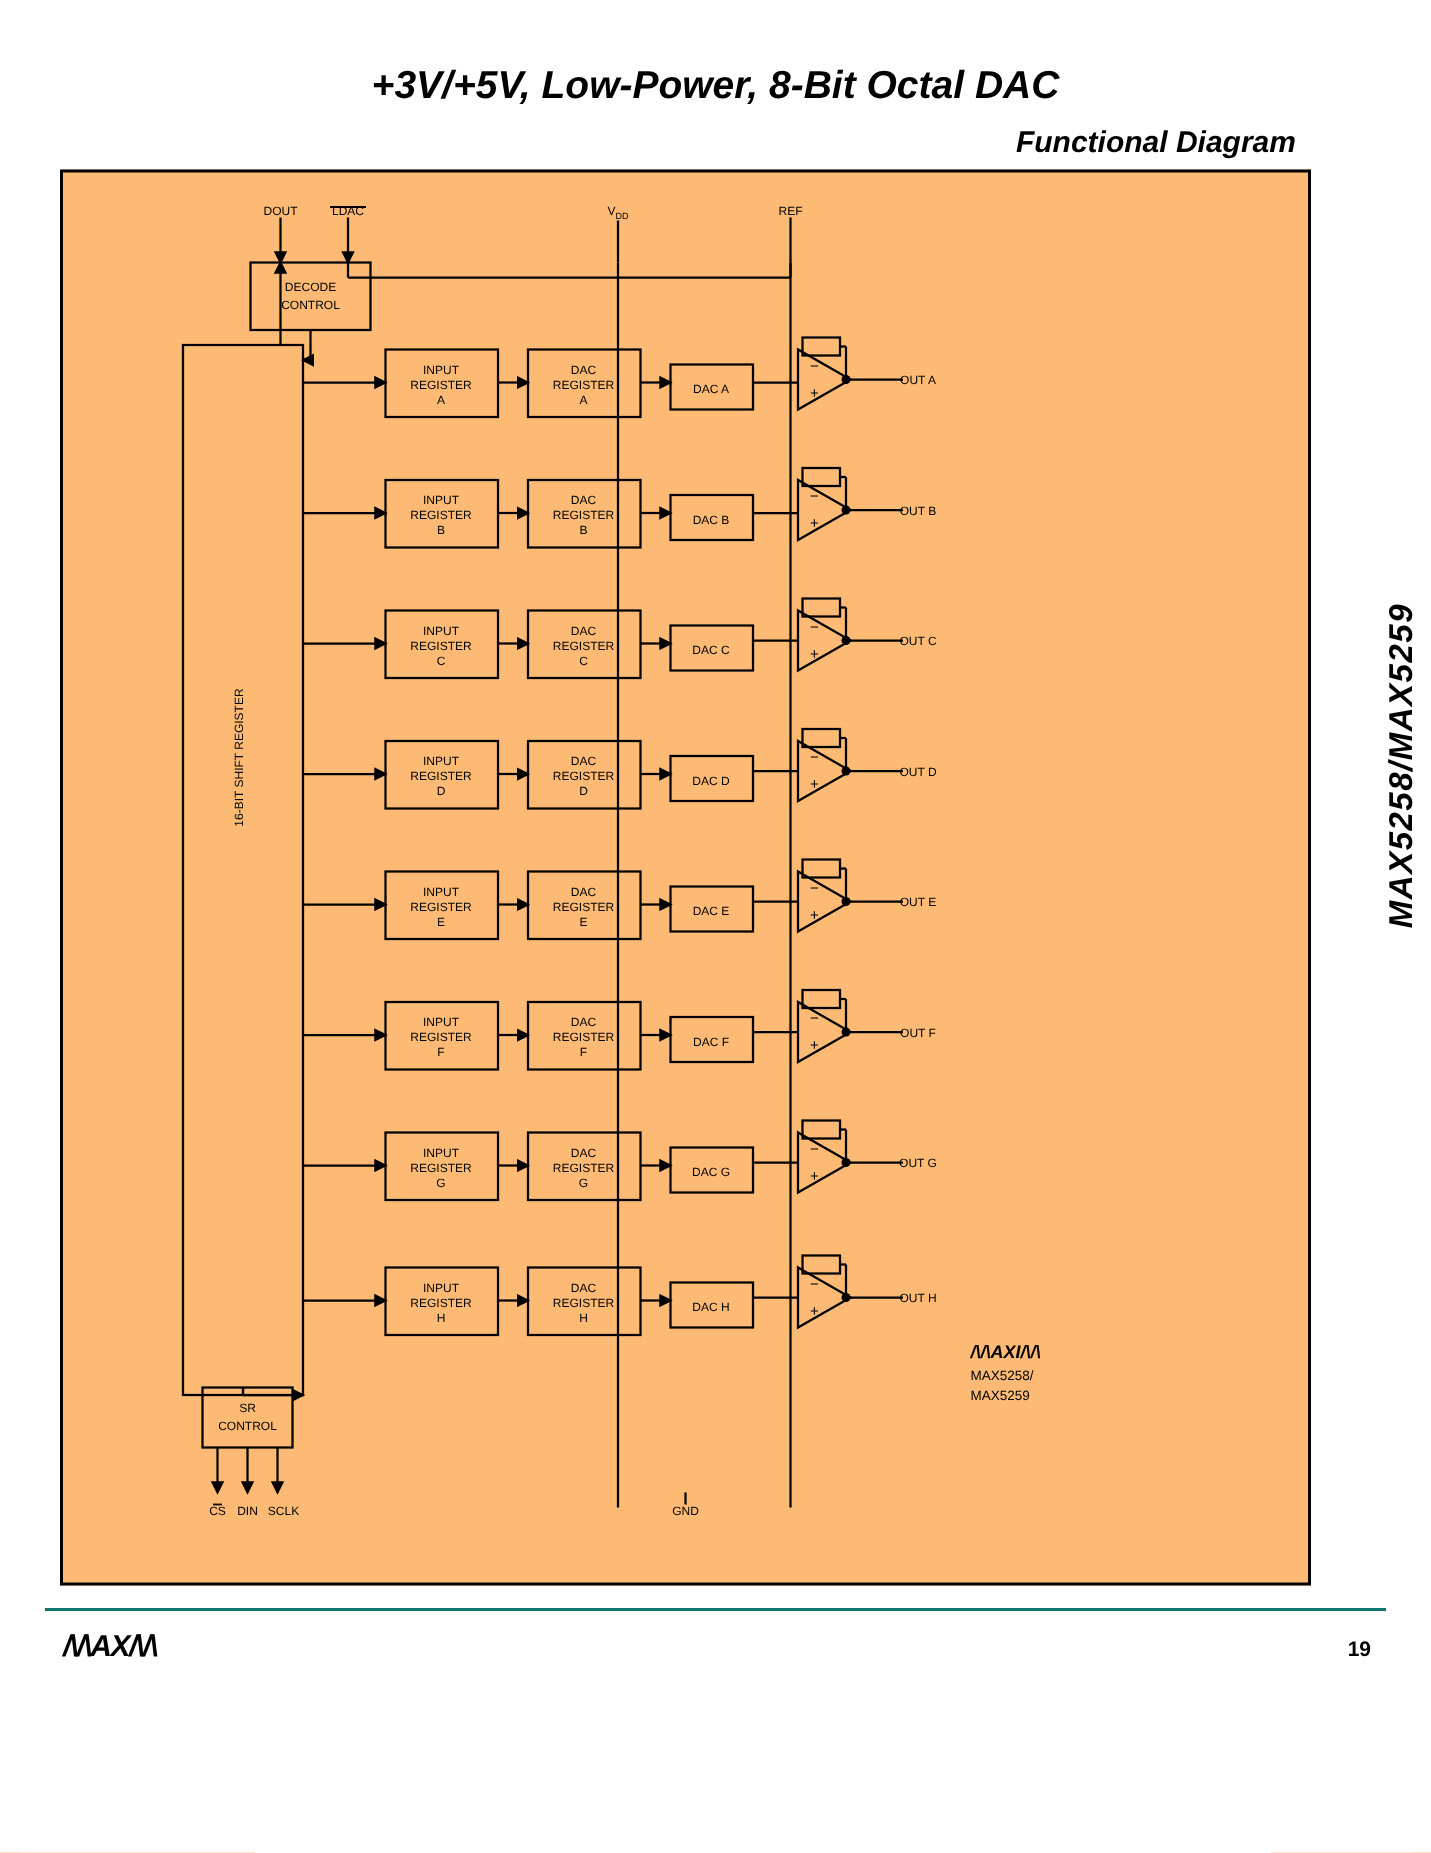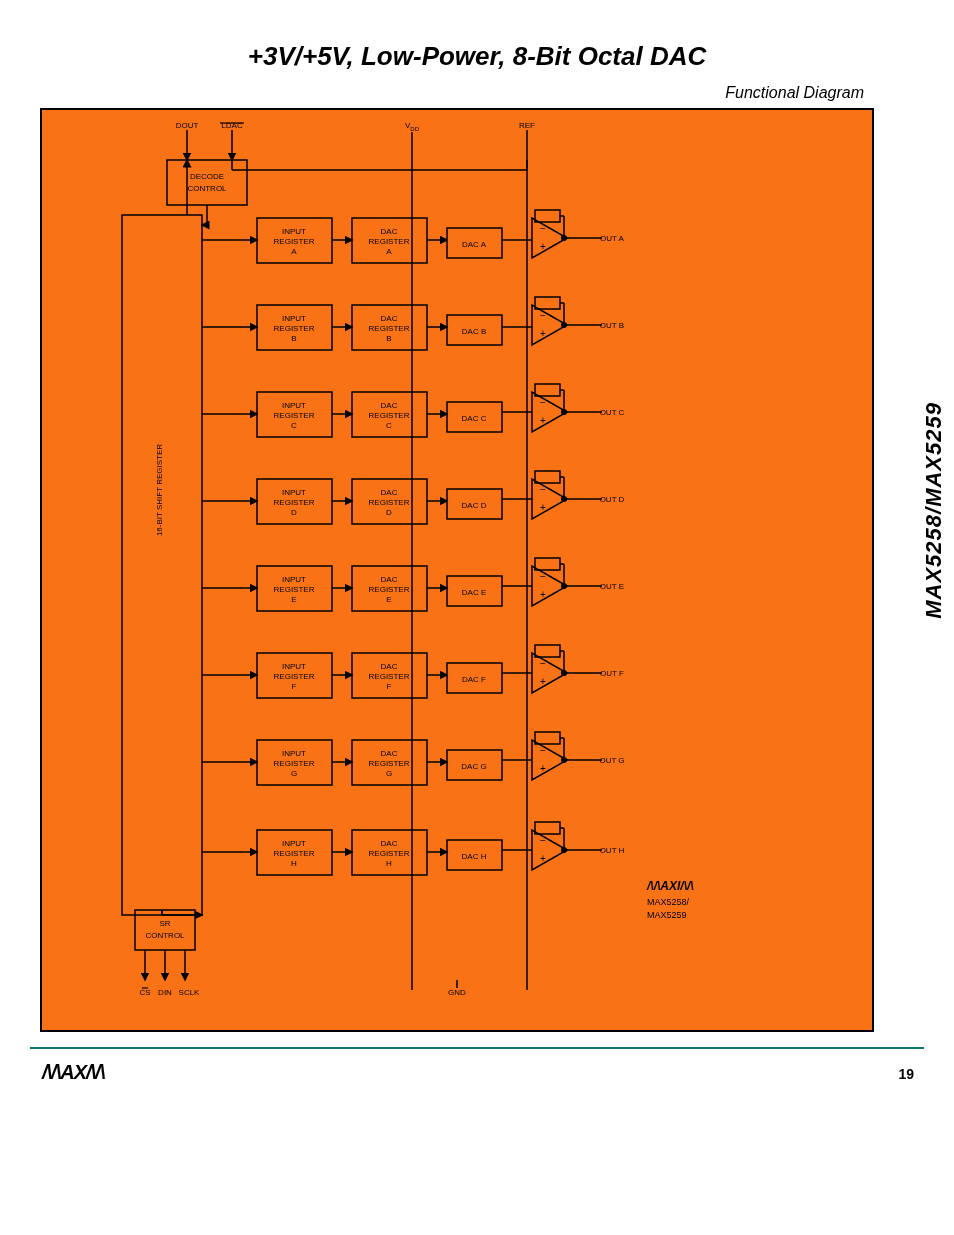--- a/index.html
+++ b/index.html
@@ -29,22 +29,22 @@
     .page-title h1 {
       font-size: 26px;
       font-weight: bold;
       font-style: italic;
       line-height: 1.3;
     }
 
     
     .functional-diagram-label {
       text-align: right;
-      font-size: 16px;
-      font-weight: normal;
+      font-size: 20px;
+      font-weight: bold;
       font-style: italic;
       margin-bottom: 6px;
       padding-right: 60px;
     }
 
     
     .side-label {
       position: absolute;
       right: 0;
       top: 160px;
@@ -62,21 +62,22 @@
       transform: rotate(180deg);
       letter-spacing: 1px;
       white-space: nowrap;
     }
 
     
     .diagram-outer {
       border: 2px solid #000;
       margin: 0 50px 0 10px;
       position: relative;
-      background: #f97316;
+      background: #fdba74;
+      padding: 10px;
     }
 
     .diagram-inner {
       position: relative;
       width: 100%;
       height: 920px;
     }
 
     
     .diagram-svg {

